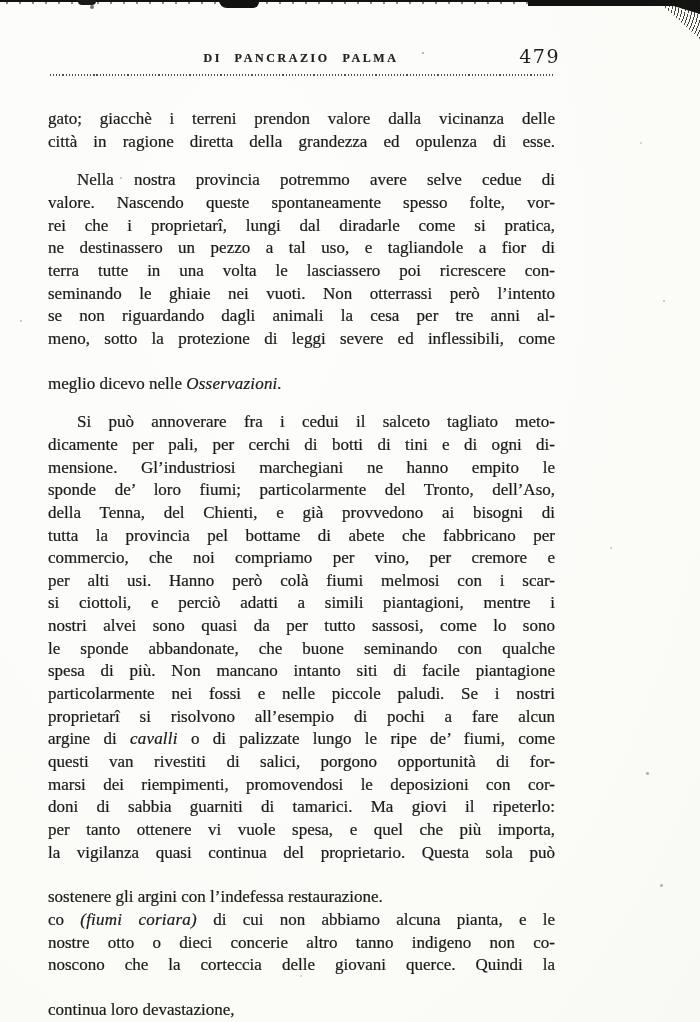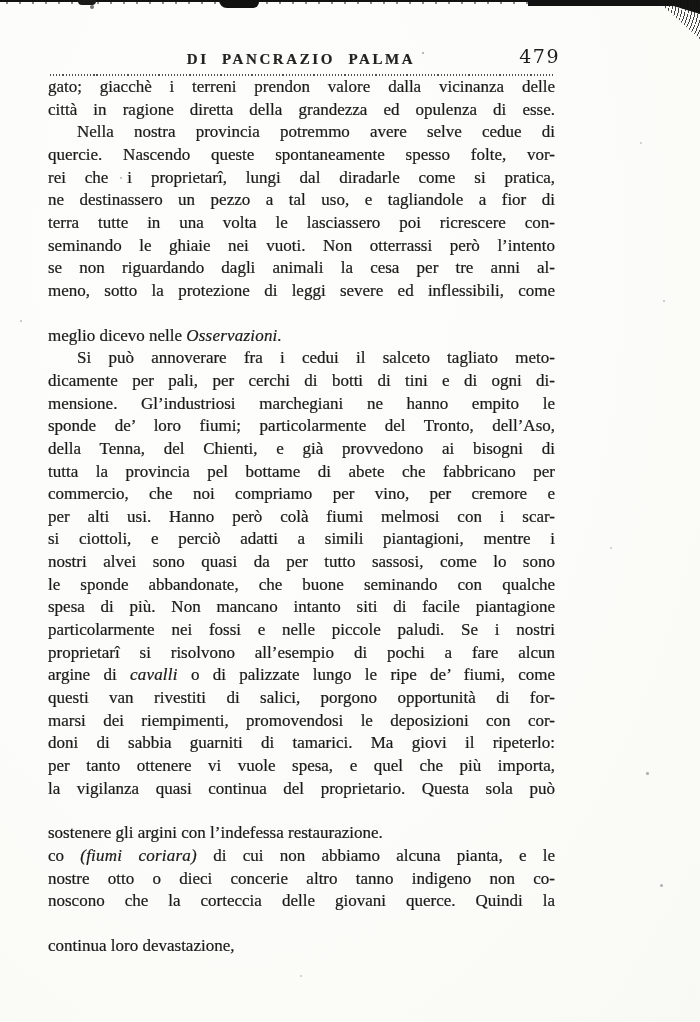--- a/index.html
+++ b/index.html
@@ -31,43 +31,43 @@
   .s5{left:640px;top:142px;width:2px;height:2px;background:#aaa;}
   .s6{left:663px;top:300px;width:2px;height:2px;background:#999;}
   .s7{left:610px;top:547px;width:2px;height:2px;background:#aaa;}
   .s8{left:646px;top:772px;width:2.5px;height:2.5px;background:#8a8a8a;}
   .s9{left:660px;top:884px;width:3px;height:3px;background:#888;}
   .s10{left:300px;top:975px;width:2px;height:2px;background:#aaa;}
   
   .header{position:absolute;left:48px;top:51px;width:506px;height:18px;}
   .header-title{
     display:block;text-align:center;
-    font-size:15px;font-weight:700;letter-spacing:2.6px;word-spacing:7px;
+    font-size:12px;font-weight:700;letter-spacing:2.6px;word-spacing:7px;
     color:#222;-webkit-text-stroke:0.2px #222;
   }
   .page-number{
     position:absolute;right:-6px;top:-6px;
     font-family:"DejaVu Serif","Liberation Serif",serif;
     font-size:19px;font-weight:400;letter-spacing:1.5px;color:#1d1d1b;
   }
   .dotted-rule{
     position:absolute;left:50px;top:74px;width:504px;height:1.8px;
     background:repeating-linear-gradient(90deg,#4f4f4d 0 1.1px,transparent 1.1px 3.1px);
   }
   
   .body-text{
-    position:absolute;left:48px;top:76px;width:507px;
+    position:absolute;left:48px;top:108px;width:507px;
     font-size:17px;color:#1b1b1b;-webkit-text-stroke:0.22px #1b1b1b;
   }
   .line{
     height:22.66px;line-height:22.66px;overflow:hidden;
     text-align:justify;text-align-last:justify;
   }
   .line.lastline{text-align-last:left;margin-top:22px;}
-  .line.indent{text-indent:29px;}
+  .line.indent{text-indent:29px;margin-top:16px;}
   .it{font-style:italic;letter-spacing:0.2px;}
 </style>
 </head>
 <body>
 
 <div class="page">
 
   <div class="edge-top"></div>
   <div class="edge-blob-a"></div>
   <div class="edge-blob-b"></div>
@@ -89,21 +89,21 @@
     <span class="header-title">DI PANCRAZIO PALMA</span>
     <span class="page-number">479</span>
   </div>
 
   <div class="dotted-rule"></div>
 
   <div class="body-text">
       <div class="line"><span>gato; giacchè i terreni prendon valore dalla vicinanza delle</span></div>
       <div class="line"><span>città in ragione diretta della grandezza ed opulenza di esse.</span></div>
       <div class="line indent"><span>Nella nostra provincia potremmo avere selve cedue di</span></div>
-      <div class="line"><span>quercie. Nascendo queste spontaneamente spesso folte, vor-</span></div>
+      <div class="line"><span>valore. Nascendo queste spontaneamente spesso folte, vor-</span></div>
       <div class="line"><span>rei che i proprietarî, lungi dal diradarle come si pratica,</span></div>
       <div class="line"><span>ne destinassero un pezzo a tal uso, e tagliandole a fior di</span></div>
       <div class="line"><span>terra tutte in una volta le lasciassero poi ricrescere con-</span></div>
       <div class="line"><span>seminando le ghiaie nei vuoti. Non otterrassi però l’intento</span></div>
       <div class="line"><span>se non riguardando dagli animali la cesa per tre anni al-</span></div>
       <div class="line"><span>meno, sotto la protezione di leggi severe ed inflessibili, come</span></div>
       <div class="line lastline"><span>meglio dicevo nelle </span><span class="it">Osservazioni.</span></div>
       <div class="line indent"><span>Si può annoverare fra i cedui il salceto tagliato meto-</span></div>
       <div class="line"><span>dicamente per pali, per cerchi di botti di tini e di ogni di-</span></div>
       <div class="line"><span>mensione. Gl’industriosi marchegiani ne hanno empito le</span></div>

